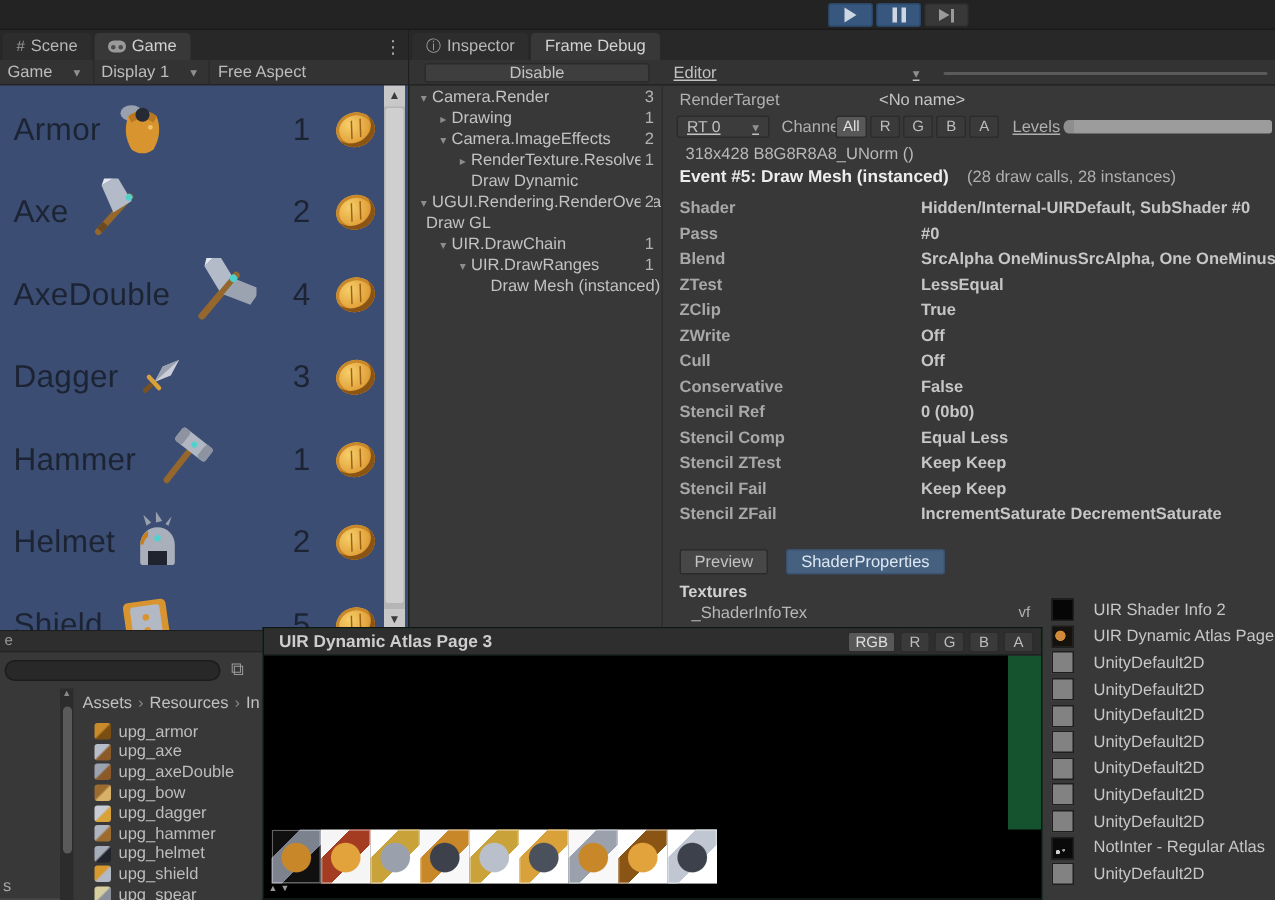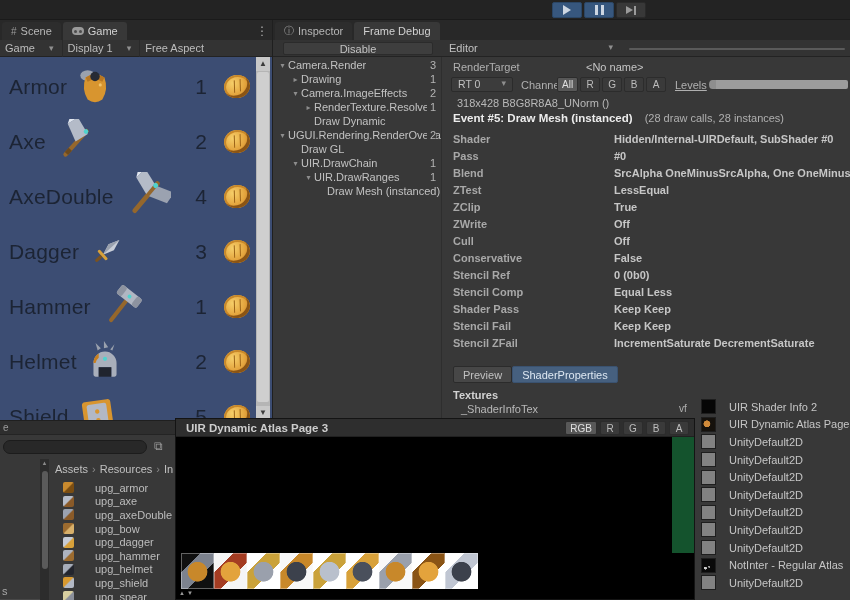--- a/index.html
+++ b/index.html
@@ -55,22 +55,22 @@
     font-size:8px; text-align:center; line-height:14px; cursor:pointer; }
   .gv-arr.top { top:0; } .gv-arr.bot { bottom:0; }
   .gv-handle { position:absolute; left:1px; top:15px; width:12px; height:330px; background:#cfcfcf; border-radius:2px; }
 
   
   .fd-panel { position:absolute; left:272px; top:20px; width:578px; height:580px; background:#383838; border-left:1px solid #1f1f1f; }
   .fd-tabbar { position:absolute; left:0; top:0; width:578px; height:20px; background:#282828; display:flex; align-items:flex-end; }
   .fd-toolbar { position:absolute; left:0; top:20px; width:578px; height:17px; background:#333333; border-bottom:1px solid #232323; }
   .btn-disable { position:absolute; left:10px; top:2px; width:150px; height:13px; background:#3e3e3e;
     border:1px solid #2b2b2b; border-radius:2px; color:#c2c2c2; font-size:11px; text-align:center; line-height:12px; cursor:pointer; }
-  .dd-flat { position:absolute; display:flex; justify-content:space-between; padding:0 6px;
-    color:#c2c2c2; cursor:pointer; }
+  .dd-flat { position:absolute; display:flex; align-items:center; justify-content:space-between; padding:0 6px;
+    color:#c2c2c2; cursor:pointer;text-decoration:underline; }
   .dd-editor { left:170px; top:2px; width:176px; height:13px; }
   .scrubber { position:absolute; left:356px; top:8px; width:216px; height:2px; background:#5a5a5a; border-radius:1px; }
   .vline { position:absolute; left:168px; top:37px; width:1px; height:543px; background:#2e2e2e; }
 
   .fd-tree { position:absolute; left:0; top:38px; width:168px; }
   .tree-row { height:14px; display:flex; align-items:center; white-space:nowrap; overflow:hidden; cursor:pointer; position:relative; }
   .tree-arrow { width:11px; font-size:8px; color:#8d8d8d; flex:none; text-align:center; }
   .tree-label { color:#c2c2c2; overflow:hidden; }
   .tree-count { position:absolute; right:5px; color:#b4b4b4; background:#383838; padding-left:3px; }
 
@@ -86,21 +86,21 @@
   .levels-handle { left:436px; top:60px; width:7px; height:9px; background:#8e8e8e; border-radius:50% 0 0 50%; }
   .levels-bar { left:443px; top:60px; width:132px; height:9px; background:#9c9c9c; border-radius:0 2px 2px 0; }
   .size-line { left:184px; top:77px; color:#b8b8b8; }
   .event-line { left:180px; top:92px; white-space:nowrap; }
   .event-title { font-weight:bold; color:#ececec; font-size:11.5px; }
   .event-meta { color:#b0b0b0; margin-left:9px; }
   .kv-list { position:absolute; left:180px; top:110px; width:392px;font-weight:bold; }
   .kv-row { height:17px; display:flex; align-items:center; white-space:nowrap; }
   .kv-label { width:133px; flex:none; color:#a8a8a8; }
   .kv-value { color:#c6c6c6;padding-left:28px; }
-  .view-tabs { position:absolute; left:180px; top:346px; display:flex; gap:0; }
+  .view-tabs { position:absolute; left:180px; top:346px; display:flex; gap:12px; }
   .vtab { height:17px; padding:0 9px; display:flex; align-items:center; background:#474747; border:1px solid #2b2b2b;
     border-radius:2px; color:#c2c2c2; cursor:pointer; }
   .vtab.sel { background:#46607f; border-color:#3a5270; color:#dde7f2; }
   .textures-header { left:180px; top:369px; font-weight:bold; color:#d2d2d2; }
   .texprop-name { left:188px; top:383px; color:#b8b8b8; }
   .texprop-flags { left:406px; top:383px; color:#b0b0b0; font-size:10px; }
   .tex-list { position:absolute; left:428px; top:378px; width:150px; }
   .tex-row { height:17.6px; display:flex; align-items:center; gap:13px; white-space:nowrap; }
   .thumb { width:15px; height:15px; flex:none; border:1px solid #1e1e1e; }
   .thumb.black { background:#060606; }
@@ -123,21 +123,21 @@
   .pp-left { position:absolute; left:0; top:38px; width:40px; height:142px; background:#383838; overflow:hidden; }
   .pp-partial-folder { position:absolute; left:2px; top:126px; color:#a8a8a8; }
   .pp-selected { position:absolute; left:0; top:140px; width:40px; height:16px; background:#484848; }
   .pp-scroll { position:absolute; left:40px; top:38px; width:9px; height:142px; background:#2c2c2c; }
   .pp-scroll .up { position:absolute; left:0; top:1px; width:9px; text-align:center; font-size:6px; color:#8a8a8a; }
   .pp-scroll .handle { position:absolute; left:1.5px; top:12px; width:6px; height:98px; background:#5a5a5a; border-radius:3px; }
   .pp-files { position:absolute; left:50px; top:38px; width:125px; height:142px; overflow:hidden; }
   .breadcrumb { position:absolute; left:5px; top:4px; width:118px; white-space:nowrap; overflow:hidden; color:#c0c0c0; }
   .crumb-sep { color:#888; margin:0 4px; }
   .asset-list { position:absolute; left:0; top:22px; width:125px; }
-  .asset-row { height:13.6px; display:flex; align-items:center; gap:21px; padding-left:13px; white-space:nowrap; cursor:pointer; }
+  .asset-row { height:13.6px; display:flex; align-items:center; gap:5px; padding-left:13px; white-space:nowrap; cursor:pointer; }
   .asset-ic { width:11px; height:11px; border-radius:2px; flex:none; }
   .asset-name { color:#bdbdbd; }
 
   
   .atlas-window { position:absolute; left:175px; top:418px; width:520px; height:182px; background:#14532d;
     border:1px solid #141414; z-index:5; }
   .ov-title { position:absolute; left:0; top:0; width:518px; height:18px; background:#2e2e2e; border-bottom:1px solid #202020; }
   .ov-title-text { position:absolute; left:10px; top:3px; font-weight:bold; font-size:11.5px; color:#cdcdcd; }
   .ov-btns { position:absolute; right:5px; top:2px; display:flex; gap:3px; }
   .ov-body { position:absolute; left:0; top:18px; width:518px; height:162px; }
@@ -356,21 +356,21 @@
       </div>
       <div class="tree-row" style="padding-left: 30px;">
         <span class="tree-arrow"></span>
         <span class="tree-label">Draw Dynamic</span>
       </div>
       <div class="tree-row" style="padding-left: 4px;">
         <span class="tree-arrow">▾</span>
         <span class="tree-label">UGUI.Rendering.RenderOverla</span>
         <span class="tree-count">2</span>
       </div>
-      <div class="tree-row" style="padding-left: 17px;">
+      <div class="tree-row" style="">
         <span class="tree-arrow"></span>
         <span class="tree-label">Draw GL</span>
       </div>
       <div class="tree-row" style="padding-left: 17px;">
         <span class="tree-arrow">▾</span>
         <span class="tree-label">UIR.DrawChain</span>
         <span class="tree-count">1</span>
       </div>
       <div class="tree-row" style="padding-left: 30px;">
         <span class="tree-arrow">▾</span>
@@ -440,21 +440,21 @@
       </div>
       <div class="kv-row">
         <span class="kv-label">Stencil Ref</span>
         <span class="kv-value">0 (0b0)</span>
       </div>
       <div class="kv-row">
         <span class="kv-label">Stencil Comp</span>
         <span class="kv-value">Equal Less</span>
       </div>
       <div class="kv-row">
-        <span class="kv-label">Shader Pass</span>
+        <span class="kv-label">Stencil ZTest</span>
         <span class="kv-value">Keep Keep</span>
       </div>
       <div class="kv-row">
         <span class="kv-label">Stencil Fail</span>
         <span class="kv-value">Keep Keep</span>
       </div>
       <div class="kv-row">
         <span class="kv-label">Stencil ZFail</span>
         <span class="kv-value">IncrementSaturate DecrementSaturate</span>
       </div>

